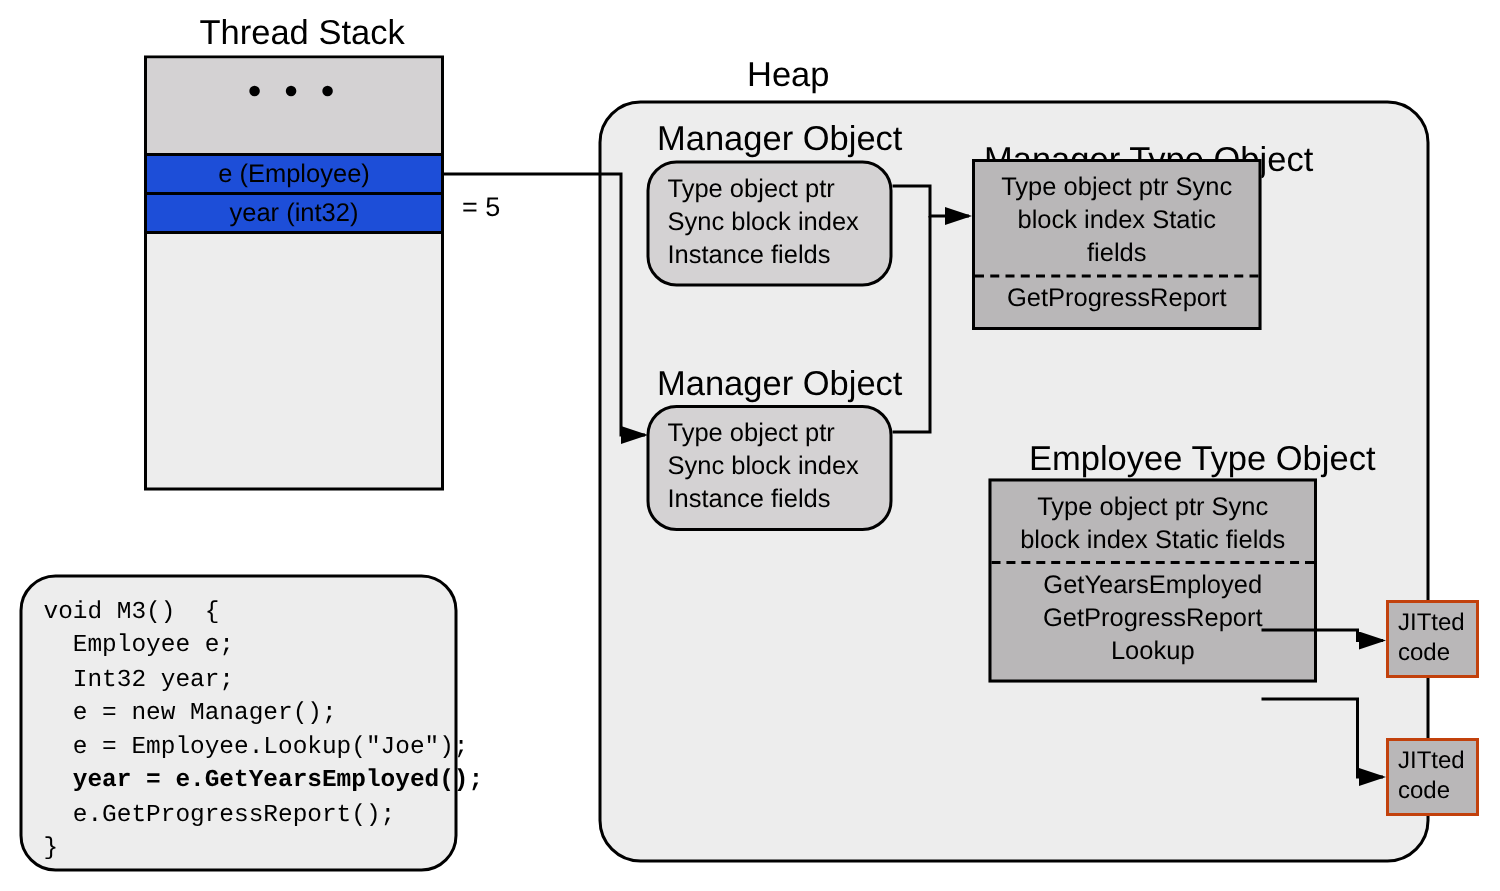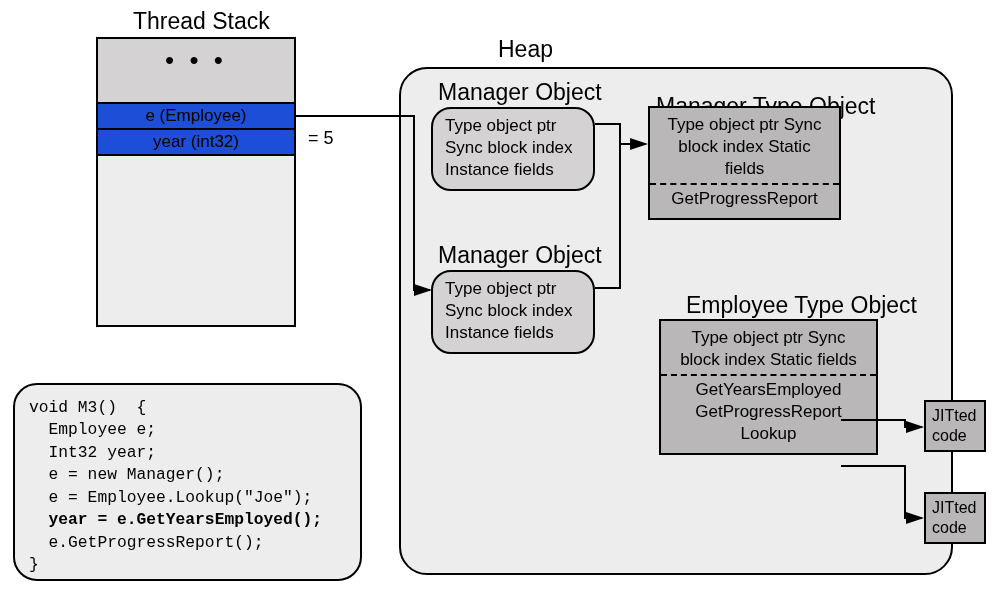--- a/index.html
+++ b/index.html
@@ -37,21 +37,21 @@
     border-bottom: 2px solid #000;
     background: #1d4ed8;
     text-align: center;
     line-height: 24px;
   }
   .eq5 { position: absolute; left: 308px; top: 128px; font-size: 18px; }
 
   .code {
     position: absolute;
     left: 13px; top: 383px;
-    width: 349px; height: 198px;
+    width: 292px; height: 198px;
     border: 2px solid #000;
     border-radius: 24px;
     background: #ededed;
     padding: 12px 14px;
     font-family: Consolas, "Courier New", monospace;
     font-size: 16.3px;
     line-height: 1.38;
     white-space: pre;
   }
   .code .bold { font-weight: bold; }
@@ -77,21 +77,21 @@
     position: absolute;
     border: 2px solid #000;
     background: #b9b7b8;
     padding: 6px 12px 8px 12px;
     line-height: 1.3;
     text-align: center;
   }
   .tobj .dash { border-top: 2px dashed #000; margin: 3px -12px 3px -12px; }
   .jitted {
     position: absolute;
-    border: 2px solid #000000;
+    border: 2px solid #c2410c;
     background: #b9b7b8;
     width: 62px;
     padding: 4px 6px;
     font-size: 16px;
     line-height: 1.25;
     text-align: left;
   }
   svg.arrows {
     position: absolute;
     left: 0; top: 0;

